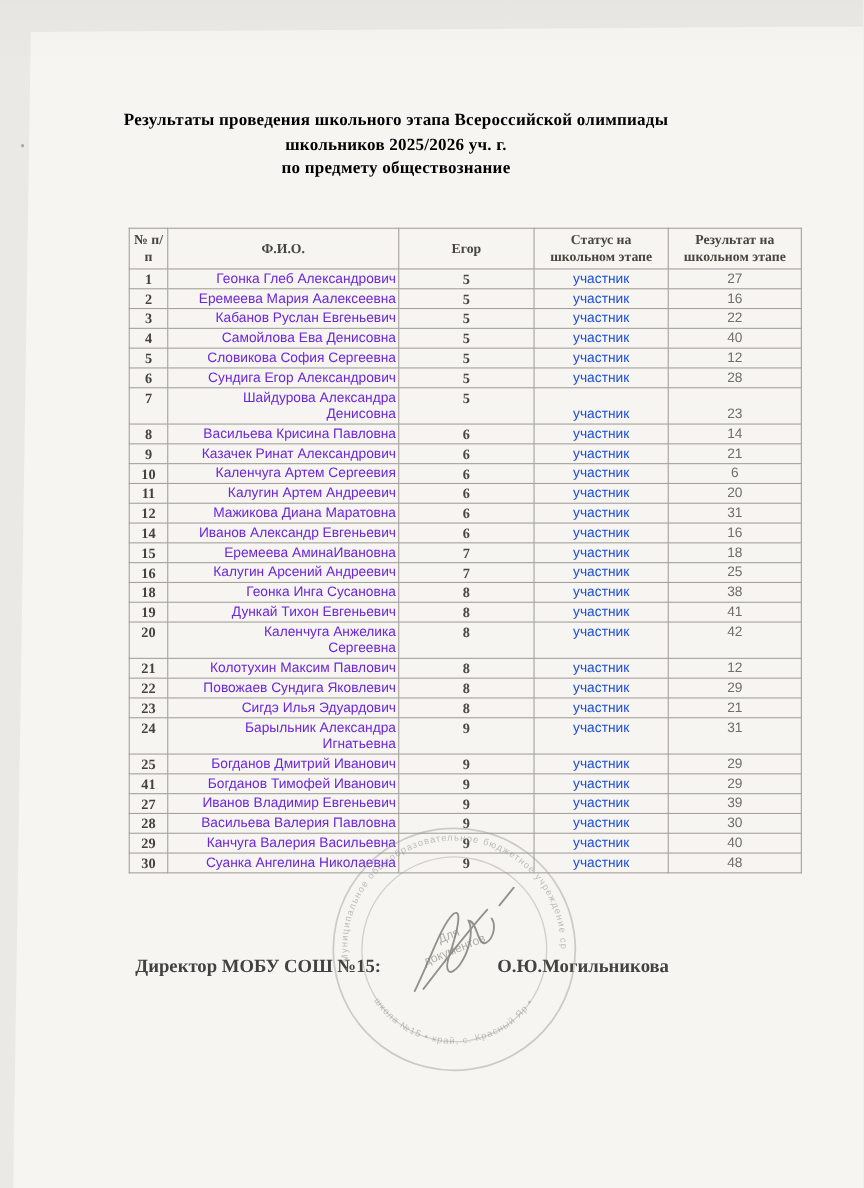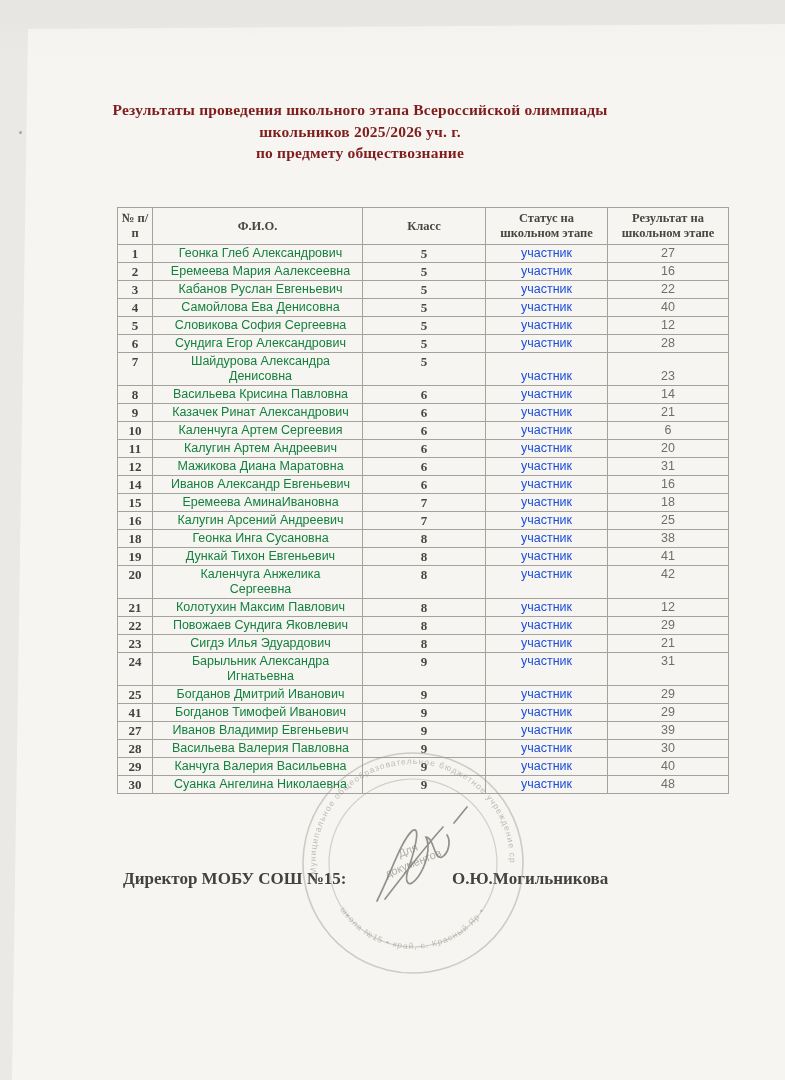--- a/index.html
+++ b/index.html
@@ -22,21 +22,21 @@
   }
   .speck{
     position:absolute;left:19px;top:131px;width:3px;height:3px;
     background:#9b9892;border-radius:50%;opacity:.8;
   }
   .doc-title{
     position:absolute;left:30px;top:99px;width:660px;
     text-align:center;
     font-weight:bold;
     font-size:15.5px;line-height:21.5px;
-    color:#7f1d1d;
+    color:#000000;
     letter-spacing:.2px;
   }
   table.results{
     position:absolute;left:117px;top:207px;width:611px;
     border-collapse:collapse;table-layout:fixed;border-radius:32px;
   }
   table.results col.c0{width:35px}
   table.results col.c1{width:210px}
   table.results col.c2{width:123px}
   table.results col.c3{width:122px}
@@ -50,21 +50,21 @@
     font-weight:bold;font-size:12.5px;line-height:15px;
     color:#48463f;padding:3px 2px;text-align:center;vertical-align:middle;
   }
   td.cell-n{
     font-family:"Liberation Serif", serif;font-weight:bold;
     font-size:13px;color:#45433e;text-align:center;
     padding:1px 2px;line-height:15px;vertical-align:top;
   }
   td.cell-name{
     font-family:"Liberation Sans", sans-serif;
-    font-size:12.5px;color:#15803d;text-align:center;
+    font-size:12.5px;color:#6d28d9;text-align:right;
     padding:1px 2px 1px 8px;line-height:15px;vertical-align:middle;
   }
   td.cell-grade{
     font-family:"Liberation Serif", serif;font-weight:bold;
     font-size:13px;color:#4a4843;text-align:center;
     padding:1px 2px;line-height:15px;vertical-align:top;
   }
   td.cell-status, td.cell-result{
     font-family:"Liberation Sans", sans-serif;
     font-size:12.5px;color:#747membersize370;text-align:center;
@@ -103,21 +103,21 @@
     <col class="c0">
       <col class="c1">
       <col class="c2">
       <col class="c3">
       <col class="c4">
   </colgroup>
   <thead>
     <tr>
         <th>№ п/п</th>
         <th>Ф.И.О.</th>
-        <th>Класс</th>
+        <th>Егор</th>
         <th>Статус на школьном этапе</th>
         <th>Результат на школьном этапе</th>
       </tr>
   </thead>
   <tbody>
       <tr>
         <td class="cell-n">1</td>
         <td class="cell-name">Геонка Глеб Александрович</td>
         <td class="cell-grade">5</td>
         <td class="cell-status ">участник</td>

